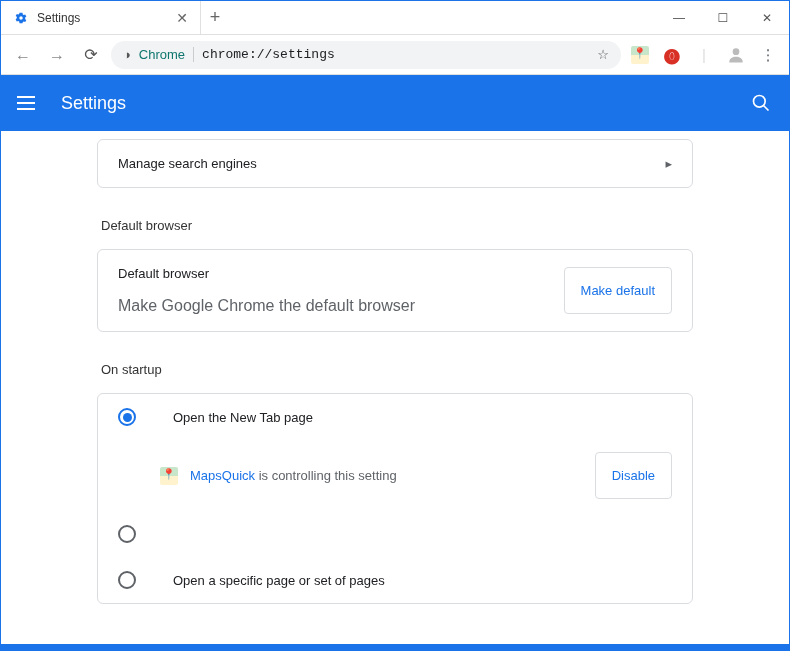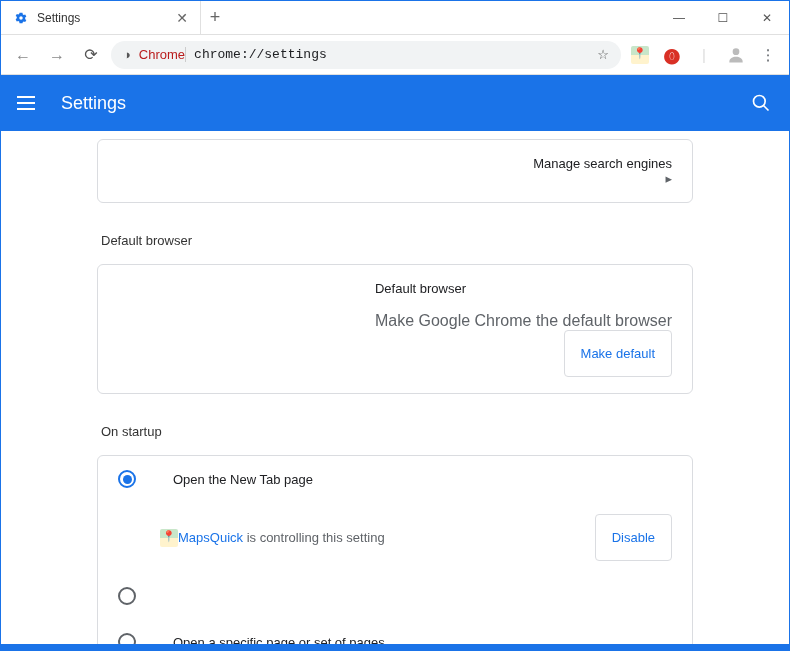--- a/index.html
+++ b/index.html
@@ -14,52 +14,52 @@
 .tab-close { font-size: 14px; color: #666; cursor: pointer; }
 .newtab { width: 28px; text-align: center; font-size: 18px; color: #666; cursor: pointer; }
 .titlebar-spacer { flex: 1; }
 .win-controls { display: flex; }
 .win-btn { width: 44px; height: 30px; display: flex; align-items: center; justify-content: center; color: #555; font-size: 12px; }
 
 .toolbar { height: 40px; display: flex; align-items: center; padding: 0 8px; gap: 6px; border-bottom: 1px solid #e0e0e0; }
 .nav-btn { width: 28px; height: 28px; display: flex; align-items: center; justify-content: center; color: #888; font-size: 16px; }
 .nav-btn.active { color: #555; }
 .addr-bar { flex: 1; height: 28px; background: #f1f3f4; border-radius: 14px; display: flex; align-items: center; padding: 0 12px; gap: 8px; font-size: 13px; color: #555; }
-.addr-chrome { color: #b91c1c; border-right: 1px solid #ccc; padding-right: 0; }
+.addr-chrome { color: #0f766e; border-right: 1px solid #ccc; padding-right: 8px; }
 .addr-url { color: #202124; font-family: Liberation Mono, monospace; }
 .addr-spacer { flex: 1; }
 .toolbar-icon { width: 26px; height: 26px; display: flex; align-items: center; justify-content: center; color: #5f6368; font-size: 15px; }
 
 .app-header { height: 56px; background: #1a73e8; display: flex; align-items: center; padding: 0 16px; color: #fff; }
 .hamburger { width: 24px; height: 24px; display: flex; flex-direction: column; justify-content: center; gap: 4px; margin-right: 20px; cursor: pointer; }
 .hamburger span { height: 2px; background: #fff; width: 18px; }
 .app-title { font-size: 18px; font-weight: 400; flex: 1; }
 .search-btn { width: 24px; height: 24px; display: flex; align-items: center; justify-content: center; }
 
 .content { flex: 1; background: #fff; overflow-y: scroll; padding: 8px 0 30px 0; display: flex; flex-direction: column; align-items: center; }
 .content::-webkit-scrollbar { width: 14px; }
 .content::-webkit-scrollbar-track { background: #f1f1f1; }
 .content::-webkit-scrollbar-thumb { background: #c1c1c1; }
 
 .card { width: 596px; border: 1px solid #dadce0; border-radius: 6px; background: #fff; margin-bottom: 18px; }
-.card-row { padding: 16px 20px; display: flex; align-items: flex-end; font-size: 13px; color: #202124; flex-direction: column; }
+.card-row { padding: 16px 20px; display: flex; align-items: center; font-size: 13px; color: #202124; }
 .card-row .label-col { flex: 1; }
 .card-row .sub { font-size: 16px; color: #5f6368; margin-top: 16px; }
 .arrow-right { color: #5f6368; font-size: 13px; }
 
 .section-title { width: 596px; font-size: 13px; color: #333; padding: 12px 4px 16px 4px; }
 
 .btn-outline { border: 1px solid #dadce0; background: #fff; color: #1a73e8; padding: 15px 16px; border-radius: 4px; font-size: 13px; font-weight: 500; cursor: pointer; }
 
 .radio-row { padding: 14px 20px; display: flex; align-items: center; gap: 37px; font-size: 13px; color: #202124; }
 .radio { width: 18px; height: 18px; border: 2px solid #5f6368; border-radius: 50%; display: flex; align-items: center; justify-content: center; }
 .radio.selected { border-color: #1a73e8; }
 .radio.selected::after { content: ''; width: 9px; height: 9px; background: #1a73e8; border-radius: 50%; }
 
-.ext-row { padding: 12px 20px 12px 62px; display: flex; align-items: center; gap: 0; font-size: 13px; }
+.ext-row { padding: 12px 20px 12px 62px; display: flex; align-items: center; gap: 12px; font-size: 13px; }
 .ext-icon { width: 18px; height: 18px; background: linear-gradient(#c8e6c9 50%, #fff3cd 50%); border-radius: 2px; position: relative; }
 .ext-icon::after { content: '📍'; position: absolute; font-size: 11px; left: 2px; top: 1px; }
 .ext-name { color: #1a73e8; }
 .ext-text { color: #5f6368; flex: 1; }
 
 .advanced { display: flex; align-items: center; justify-content: center; gap: 12px; font-size: 13px; color: #3c4043; padding: 26px 0; cursor: pointer; }
 .caret-down { width: 0; height: 0; border-left: 5px solid transparent; border-right: 5px solid transparent; border-top: 5px solid #5f6368; }
 
 .bottom-border { border-bottom: 6px solid #1a73e8; }
 

